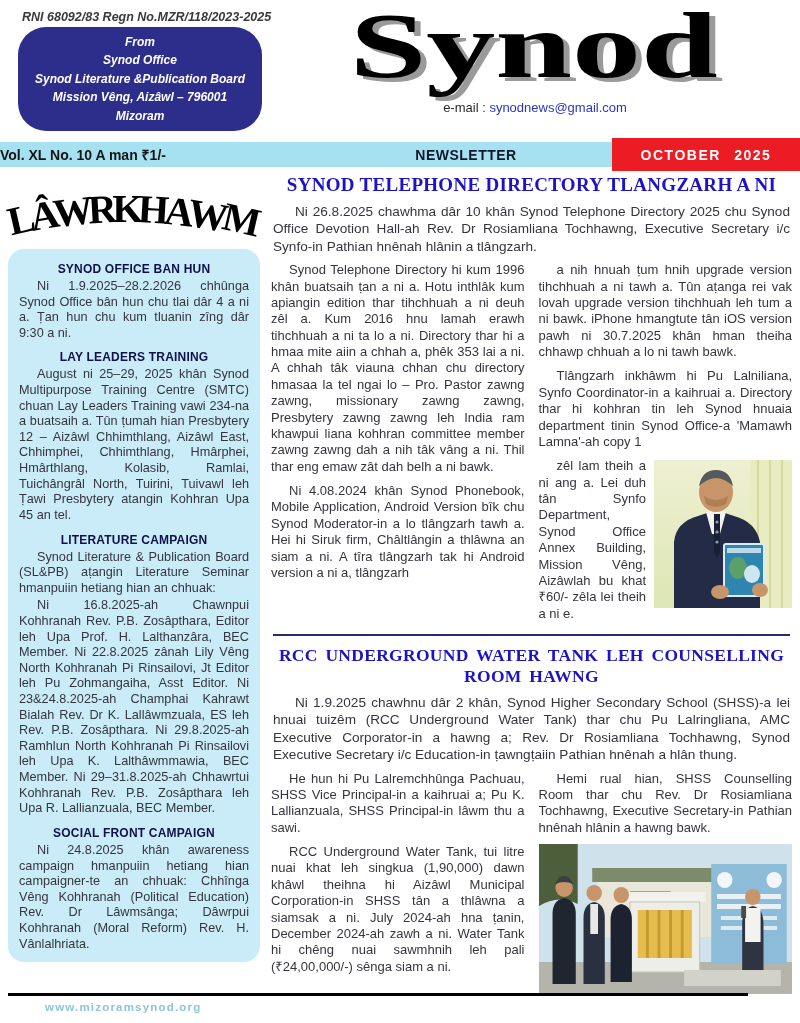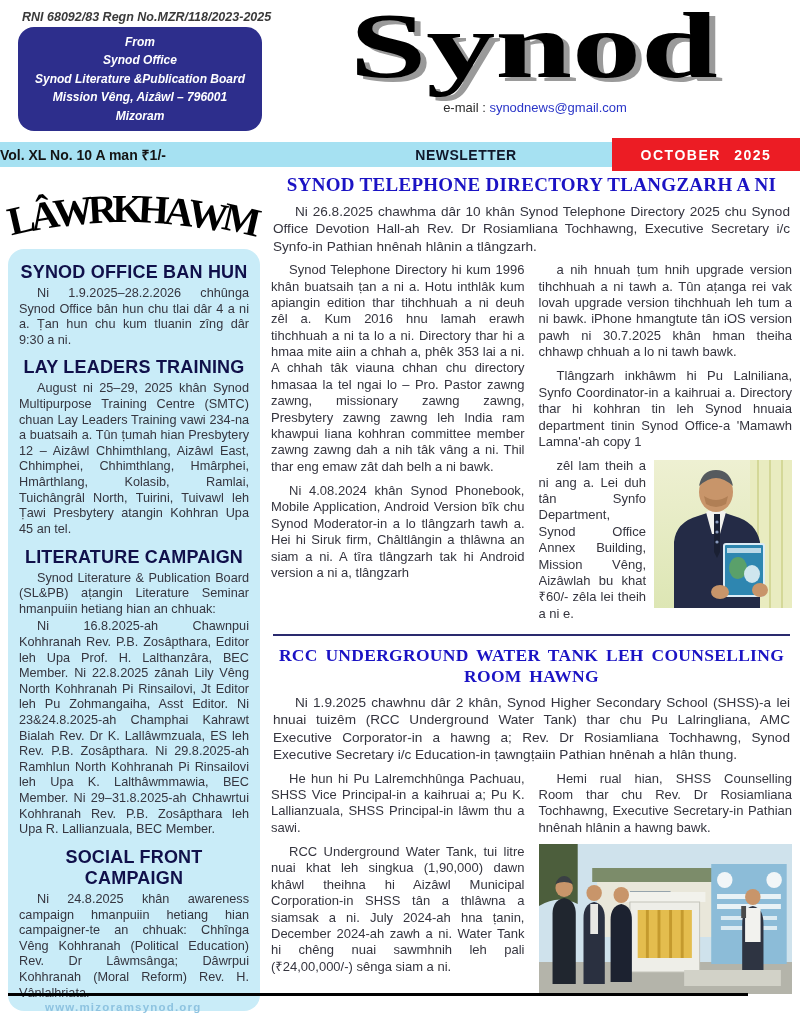--- a/index.html
+++ b/index.html
@@ -3,21 +3,21 @@
 <meta charset="utf-8">
 <style>
   html,body{margin:0;padding:0;background:#e8e8e8;}
   .page{width:800px;height:1023px;position:relative;background:#ffffff;
         font-family:"Liberation Sans",sans-serif;overflow:hidden;margin:0 auto;}
 
   
   .rni{position:absolute;left:22px;top:10px;font-size:12.5px;font-style:italic;
        font-weight:bold;color:#3a3a3a;}
   .from-box{position:absolute;left:18px;top:27px;width:244px;height:104px;
-       background:#2d2e8c;border-radius:16px;color:#ffffff;display:flex;
+       background:#2d2e8c;border-radius:28px;color:#ffffff;display:flex;
        flex-direction:column;justify-content:center;text-align:center;
        font-style:italic;font-weight:bold;font-size:12px;line-height:1.55;}
   .masthead{position:absolute;left:272px;top:-14px;width:524px;height:118px;
        display:flex;align-items:center;justify-content:center;}
   .masthead span{font-family:"Liberation Serif",serif;font-weight:bold;
        font-size:92px;color:#000;transform:scale(1.5,1.02);
        text-shadow:4px 4px 0 #9a9a9a;white-space:nowrap;}
   .contact{position:absolute;left:310px;top:99px;width:450px;text-align:center;
        font-size:13px;color:#2b2b2b;line-height:1.45;}
   .contact .email{color:#2a35c8;}
@@ -34,21 +34,21 @@
 
   
   .content{position:absolute;left:8px;top:171px;width:784px;display:flex;gap:11px;}
   .left-col{width:252px;flex:none;}
   .arch{height:66px;display:flex;justify-content:center;align-items:flex-end;
        padding-top:6px;}
   .arch span{display:inline-block;font-family:"Liberation Serif",serif;
        font-weight:900;font-size:40px;color:#000;margin:0 -2px;
        letter-spacing:-1px;}
   .panel{background:#c9ecf8;border-radius:16px;padding:4px 11px 8px;margin-top:6px;}
-  .panel h3{text-align:center;font-size:18px;font-weight:bold;color:#10104a;
+  .panel h3{text-align:center;font-size:12px;font-weight:bold;color:#10104a;
        margin:9px 0 3px;letter-spacing:.2px;}
   .panel p{font-size:12.7px;line-height:1.23;text-align:justify;color:#35353f;
        margin:0 0 2px;text-indent:18px;}
 
   .right-col{flex:1;min-width:0;}
   .art-title{text-align:center;font-family:"Liberation Serif",serif;font-weight:bold;
        color:#1b13c4;margin:3px 0 7px;letter-spacing:.3px;}
   .art-title.t1{font-size:19px;}
   .art-title.t2{font-size:17.5px;word-spacing:3px;}
   .lead{font-size:13.6px;line-height:1.28;text-align:justify;color:#35353f;

